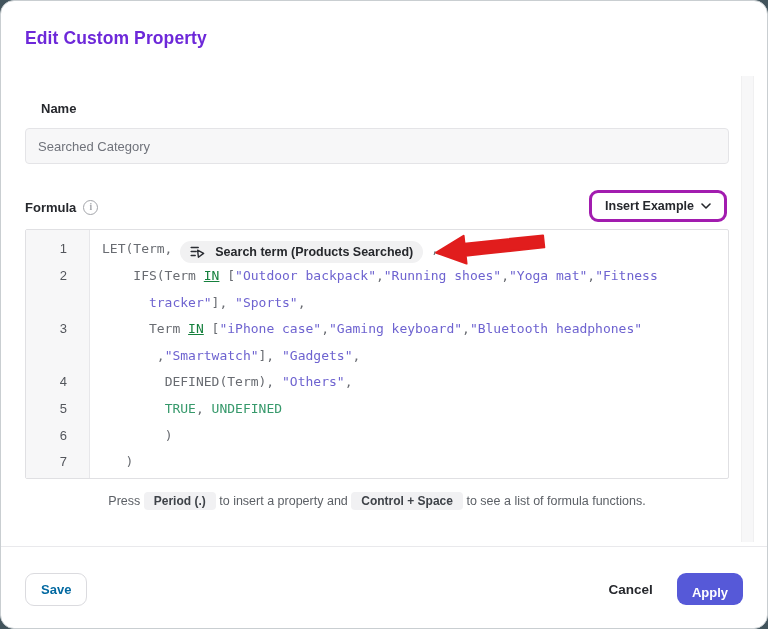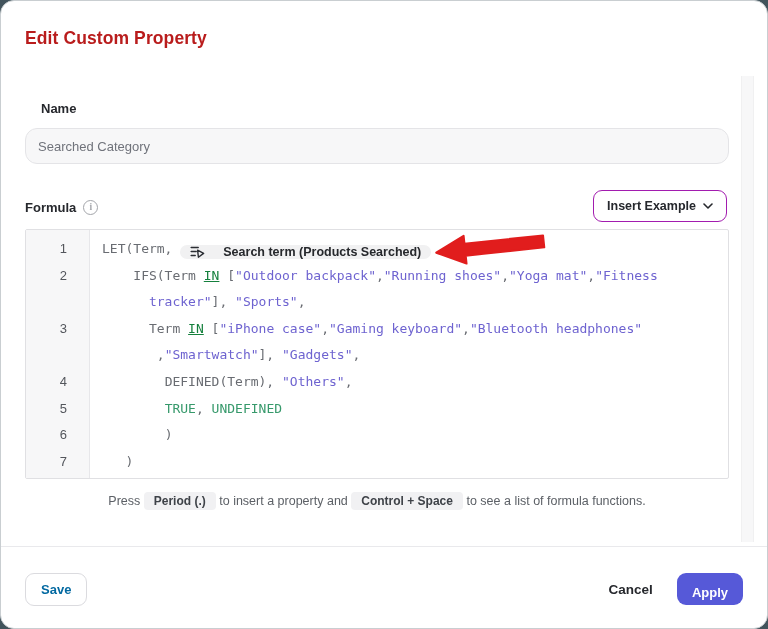--- a/index.html
+++ b/index.html
@@ -12,49 +12,49 @@
   }
   .modal {
     position:absolute; inset:0;
     background:#ffffff;
     border-radius:14px;
     border:1px solid #c9ced1;
     overflow:hidden;
   }
   .title {
     position:absolute; left:24px; top:27px;
-    font-size:17.5px; font-weight:700; color:#b91c1c;
+    font-size:17.5px; font-weight:700; color:#6d28d9;
     letter-spacing:.1px;
   }
   .field-label {
     position:absolute; left:40px; top:100px;
     font-size:13px; font-weight:700; color:#26282d;
   }
   .name-input {
     position:absolute; left:24px; top:127px; width:704px; height:36px;
-    background:#f7f7f8; border:1px solid #e4e4e7; border-radius:12px;
+    background:#f7f7f8; border:1px solid #e4e4e7; border-radius:4px;
     font-family:"Liberation Sans", sans-serif;
     font-size:13px; color:#70737b; padding:0 12px; outline:none;
   }
   .formula-row {
     position:absolute; left:24px; top:196px; height:20px;
     display:flex; align-items:center; gap:7px;
   }
   .formula-label { font-size:13px; font-weight:700; color:#26282d; }
   .info-icon {
     width:15px; height:15px; border:1.4px solid #a3a5aa; border-radius:50%;
     color:#a3a5aa; font-size:9.5px; font-weight:700;
     display:inline-flex; align-items:center; justify-content:center;
     font-family:"Liberation Serif", serif; cursor:default;
   }
   .insert-example-btn {
     position:absolute; right:40px; top:189px; height:32px;
     display:inline-flex; align-items:center; gap:7px;
     padding:12px 13px;
-    background:#fff; border:1px solid #a21caf; border-radius:9px;
+    background:#fff; border:3px solid #a21caf; border-radius:9px;
     font-size:12.5px; font-weight:600; color:#26282d; cursor:pointer;
   }
   .editor {
     position:absolute; left:24px; top:228px; width:704px; height:250px;
     border:1px solid #e0e0e3; border-radius:2px; background:#fff;
   }
   .gutter-bg {
     position:absolute; left:0; top:0; bottom:0; width:64px;
     background:#f7f7f8; border-right:1px solid #e7e7ea;
   }
@@ -69,22 +69,22 @@
     font-family:"DejaVu Sans Mono", monospace;
     font-size:13px; line-height:26.6px;
     white-space:pre-wrap; word-break:break-word;
     color:#696c72;
   }
   .seg-p { color:#696c72; }
   .seg-k { color:#15803d;text-decoration:underline; }
   .seg-s { color:#6e63d0; }
   .seg-g { color:#36996b; }
   .prop-chip {
-    display:inline-flex; align-items:center; gap:18px;
-    height:14px; padding:0 10px; border-radius:12px;
+    display:inline-flex; align-items:center; gap:10px;
+    height:22px; padding:0 10px; border-radius:12px;
     background:#f1f1f2; vertical-align:-5px;
     font-family:"Liberation Sans", sans-serif;
     font-size:12.5px; font-weight:600; color:#26282c;
     cursor:pointer; white-space:nowrap;
   }
   .hint {
     position:absolute; left:24px; top:491px; width:704px;
     text-align:center; font-size:12.5px; color:#5c6066;
   }
   .kbd {

